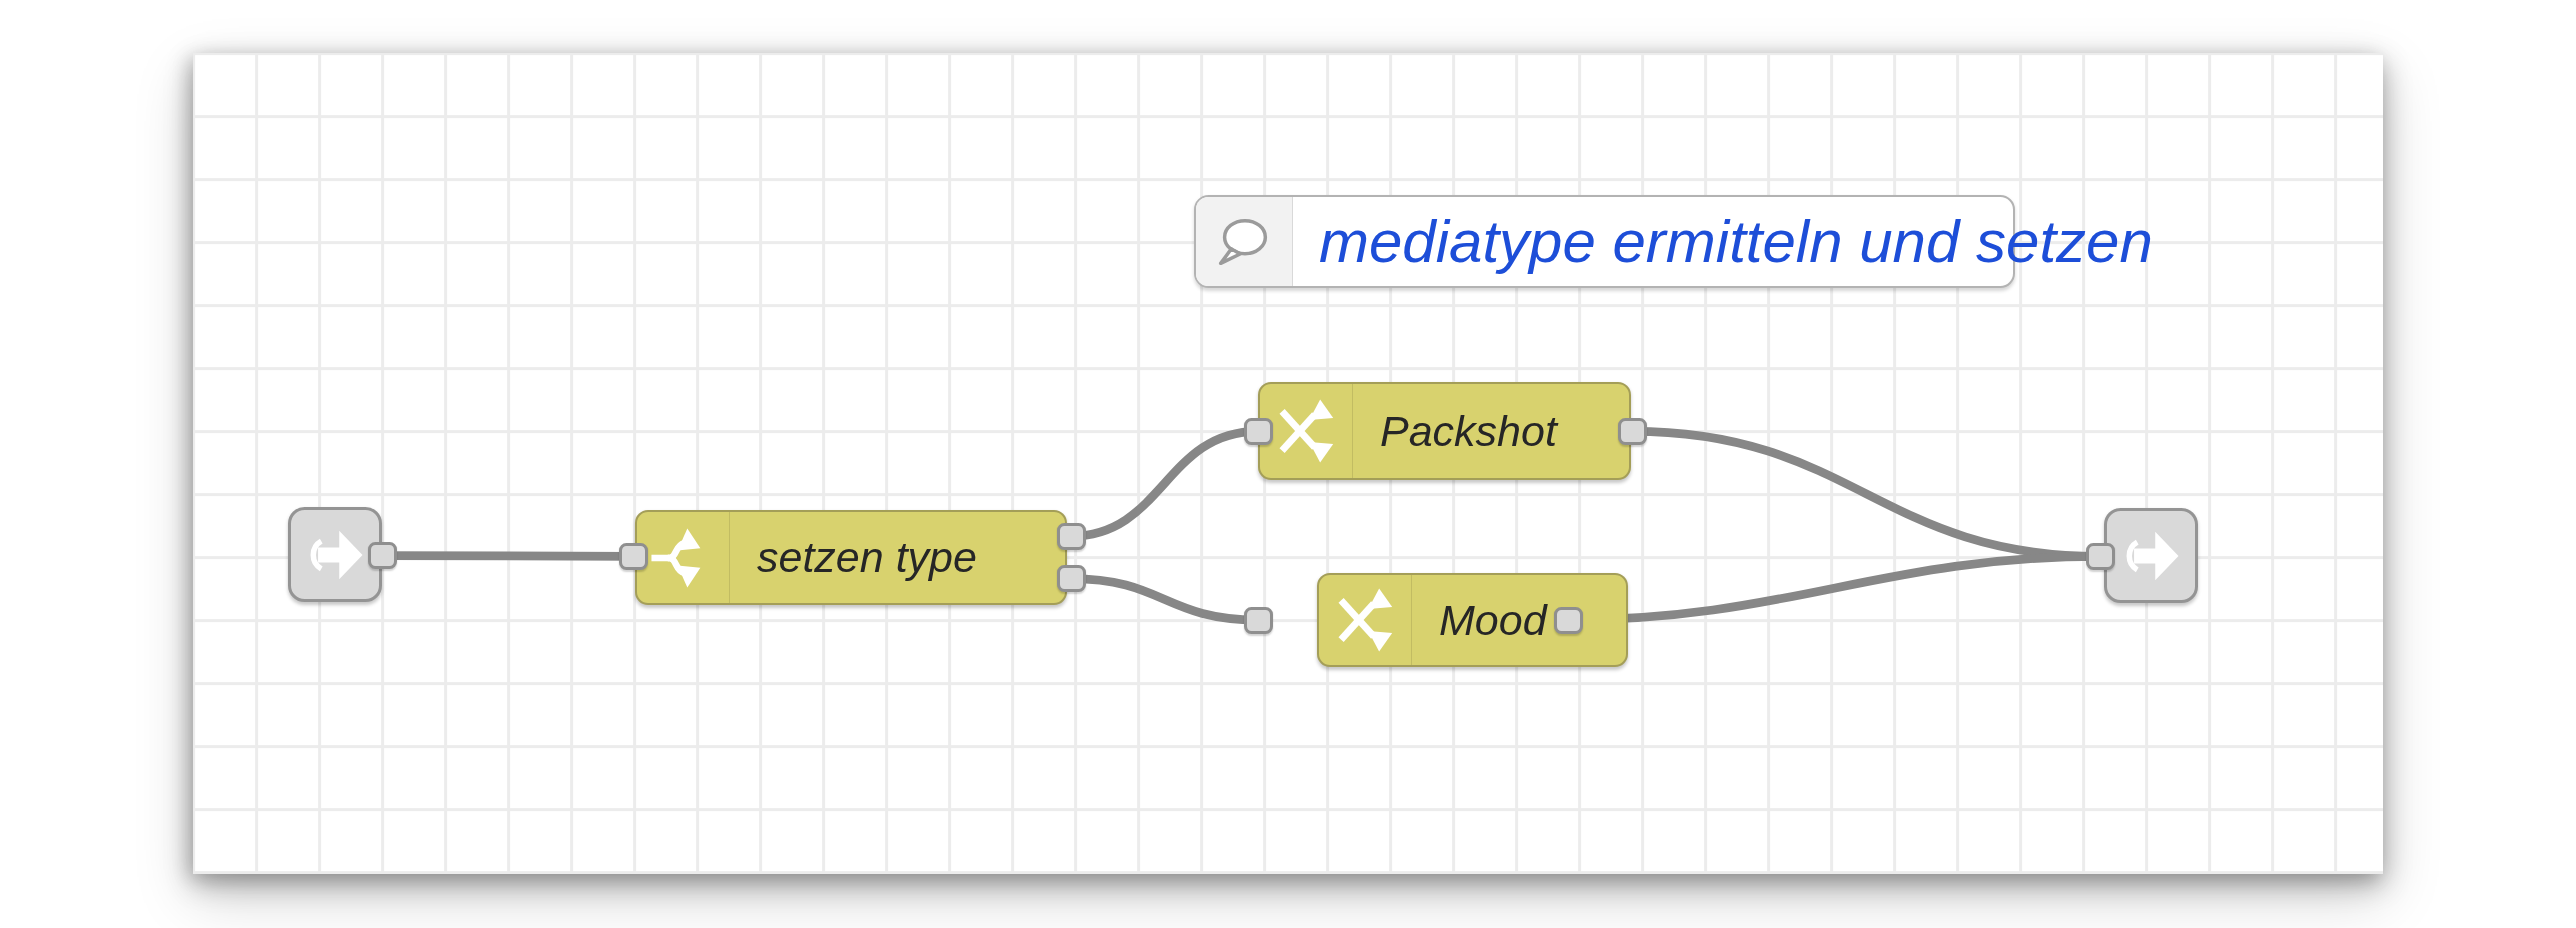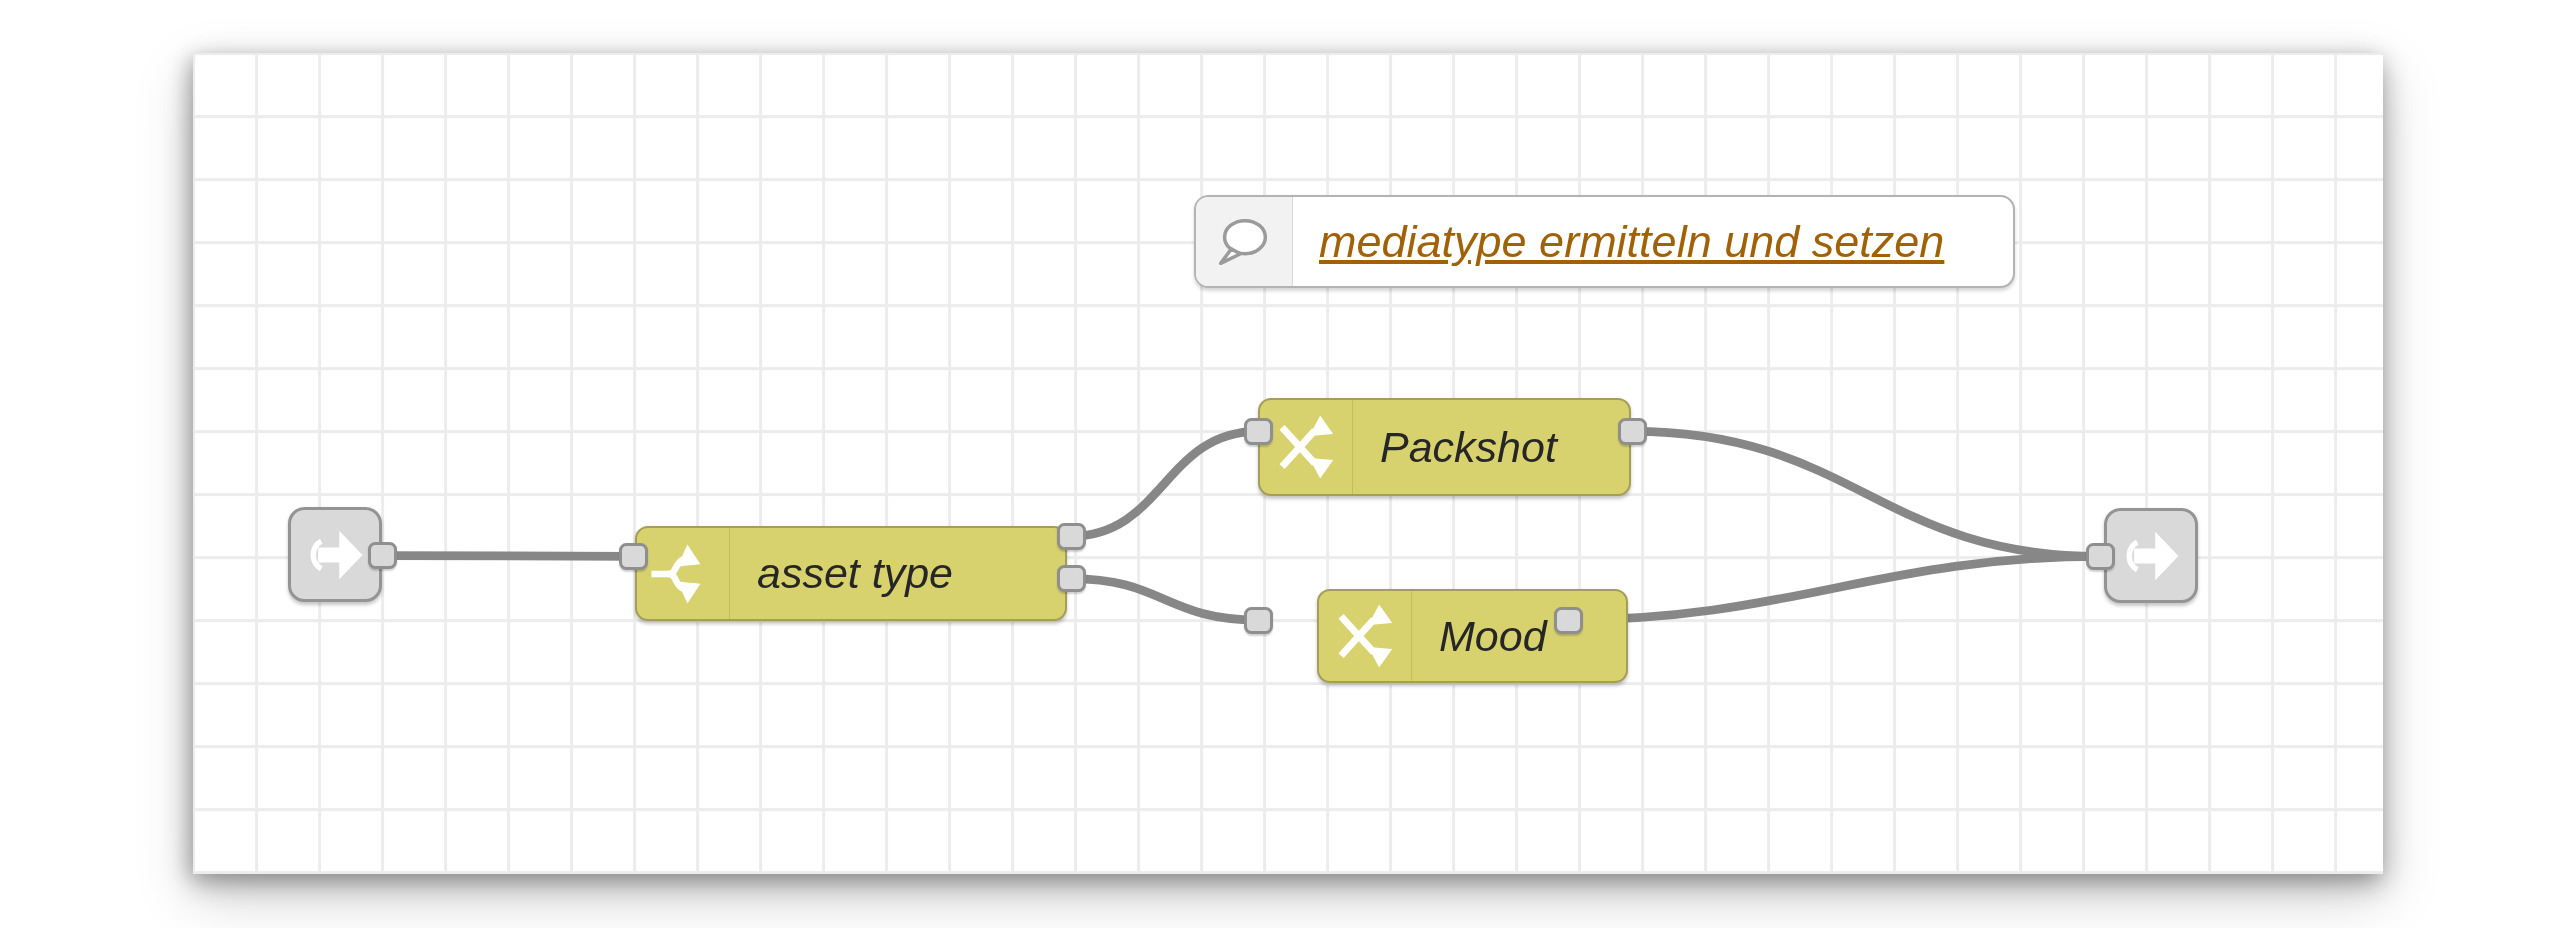--- a/index.html
+++ b/index.html
@@ -16,21 +16,20 @@
     box-shadow:0 9.2px 26px rgba(0,0,0,0.30), 0 22px 55px rgba(0,0,0,0.18), -5.5px 3.7px 16.6px rgba(0,0,0,0.12);
   }
   .wire-layer{position:absolute;left:0;top:0;width:2190px;height:821px;}
   .wire{fill:none;stroke:#878787;stroke-width:9.5;stroke-linecap:round;}
 
   
   .node{
     position:absolute;border-radius:13px;box-sizing:border-box;
     background:#d8d26e;border:2.8px solid #a49e58;
     box-shadow:0 2.8px 3.7px rgba(0,0,0,0.22);
-    margin-top:16px;
   }
   .node-label{
     position:absolute;left:120px;right:11px;top:0;bottom:0;
     display:flex;align-items:center;
     font-size:43px;font-style:italic;color:#262626;white-space:nowrap;
   }
   .icon-box{
     position:absolute;left:0;top:0;bottom:0;width:92px;
     border-right:1.8px solid rgba(0,0,0,0.10);
     display:flex;align-items:center;justify-content:center;
@@ -62,21 +61,21 @@
   .comment-icon-box{
     position:absolute;left:0;top:0;bottom:0;width:96px;
     background:#f2f2f2;border-right:1.8px solid #d9d9d9;
     border-top-left-radius:12px;border-bottom-left-radius:12px;
     display:flex;align-items:center;justify-content:center;
   }
   .comment-icon-box svg{width:66px;height:66px;}
   .comment-label{
     position:absolute;left:123px;right:13px;top:0;bottom:0;
     display:flex;align-items:center;
-    font-size:45px;font-style:italic;color:#a16207;white-space:nowrap;text-decoration:underline;
+    font-size:60px;font-style:italic;color:#1d4ed8;white-space:nowrap;
   }
 </style>
 </head>
 <body>
 
 <div class="canvas">
 
   <svg class="wire-layer" viewBox="0 0 2380 892">
     <path class="wire" d="M205 546 L478 547"></path>
     <path class="wire" d="M954 525 C1054 525, 1057 411, 1157 411"></path>
@@ -107,21 +106,21 @@
   <div class="node" style="left:442px;top:457px;width:432px;height:95px;">
     <div class="icon-box">
       <svg viewBox="0 0 34 34">
         <path d="M2.5 17 H10.5" fill="none" stroke="#ffffff" stroke-width="3"></path>
         <path d="M10 17 C14.5 17 13 11.5 17.5 10.2" fill="none" stroke="#ffffff" stroke-width="3"></path>
         <path d="M10 17 C14.5 17 13 22.5 17.5 23.8" fill="none" stroke="#ffffff" stroke-width="3"></path>
         <polygon points="19,3.5 25,12.5 14.5,13.5" fill="#ffffff"></polygon>
         <polygon points="19,30.5 25,21.5 14.5,20.5" fill="#ffffff"></polygon>
       </svg>
     </div>
-    <div class="node-label">asset type</div>
+    <div class="node-label">setzen type</div>
   </div>
   <div class="port" style="left:426px;top:490px;"></div>
   <div class="port" style="left:864px;top:470px;"></div>
   <div class="port" style="left:864px;top:512px;"></div>
 
   <div class="node" style="left:1065px;top:329px;width:373px;height:98px;">
     <div class="icon-box">
       <svg viewBox="0 0 34 34">
         <path d="M6 26 L21 9.5" fill="none" stroke="#ffffff" stroke-width="3.2"></path>
         <path d="M6 8 L21 24.5" fill="none" stroke="#ffffff" stroke-width="3.2"></path>

